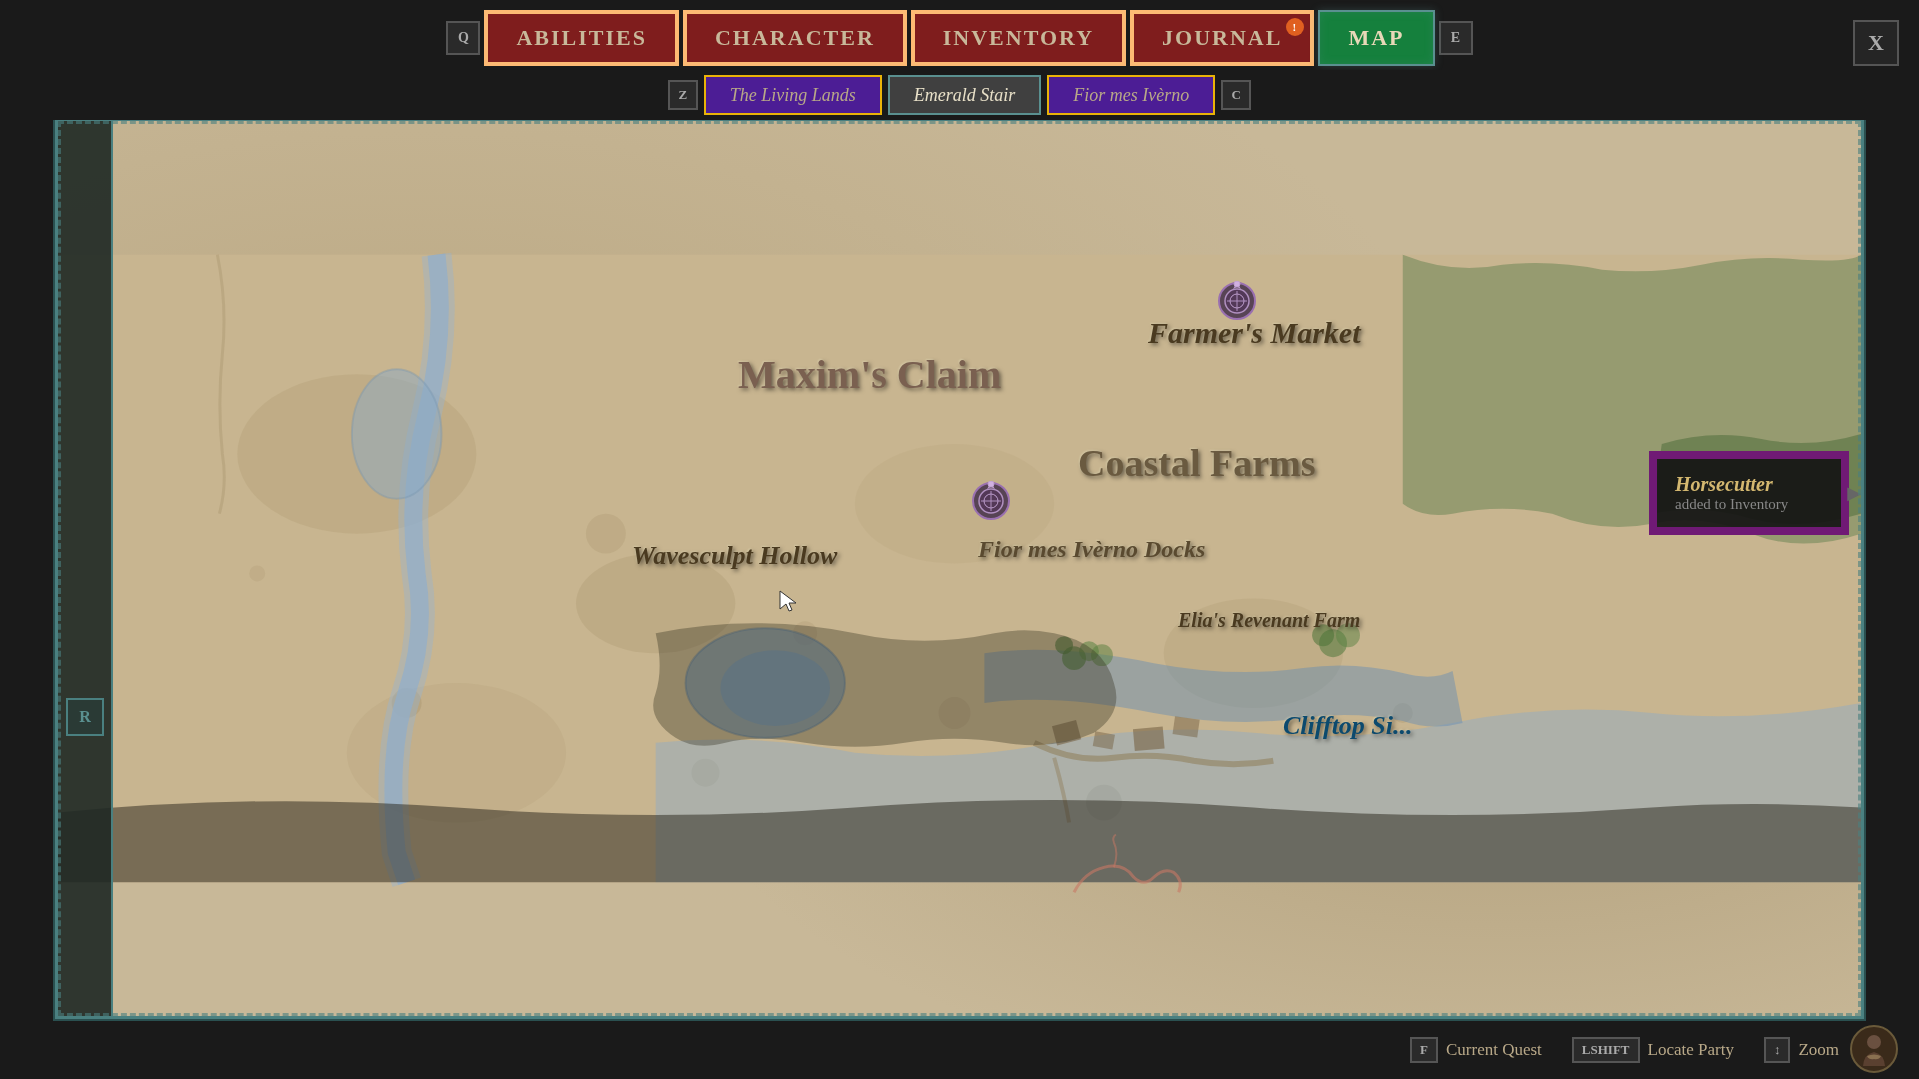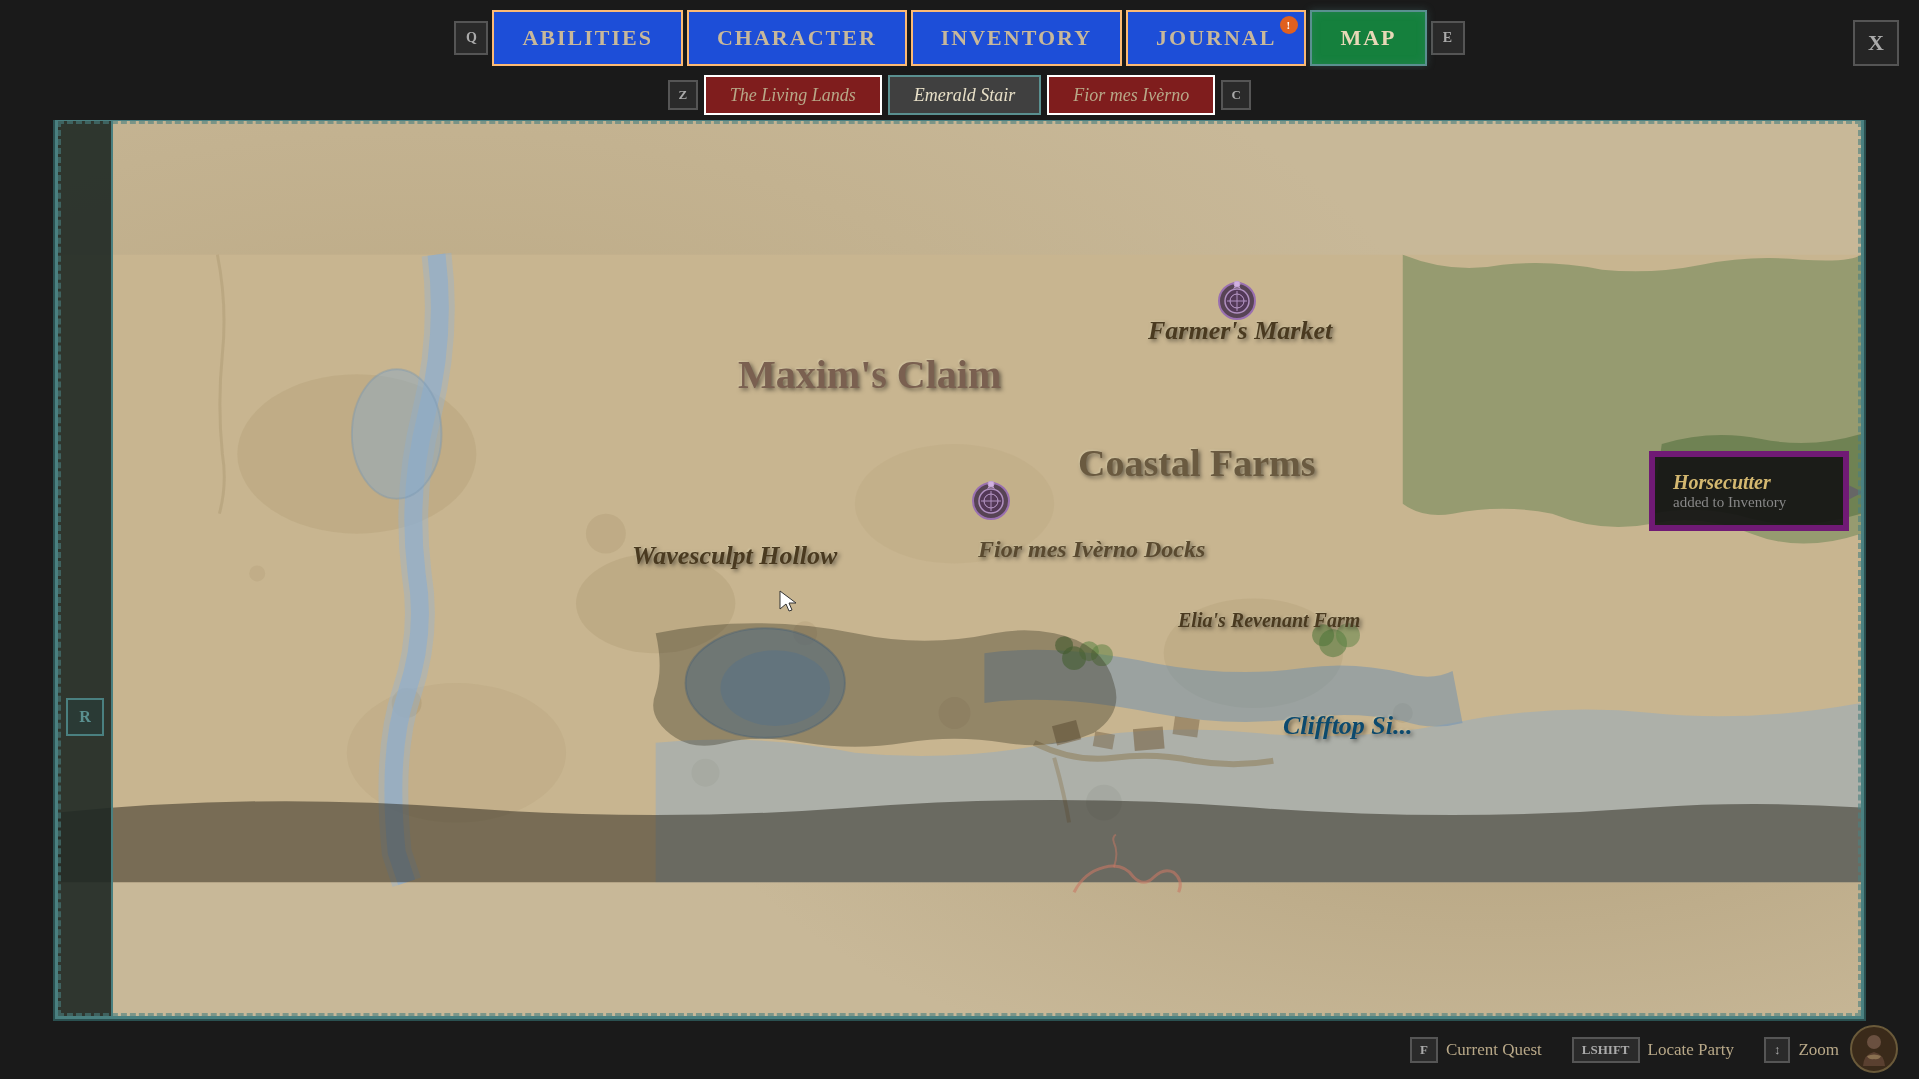--- a/index.html
+++ b/index.html
@@ -37,22 +37,22 @@
       display: flex;
       align-items: center;
       justify-content: center;
       font-size: 14px;
       font-weight: bold;
     }
 
     .nav-tab {
       height: 56px;
       padding: 0 28px;
-      background: #1d4ed8;
-      border: 2px solid #fdba74;
+      background: #7f1d1d;
+      border: 4px solid #fdba74;
       color: #c8b89a;
       font-size: 22px;
       font-weight: bold;
       letter-spacing: 2px;
       display: flex;
       align-items: center;
       justify-content: center;
       cursor: pointer;
       text-transform: uppercase;
       position: relative;
@@ -122,22 +122,22 @@
       display: flex;
       align-items: center;
       justify-content: center;
       font-size: 13px;
       font-weight: bold;
     }
 
     .sub-tab {
       height: 40px;
       padding: 0 24px;
-      background: #7f1d1d;
-      border: 2px solid #ffffff;
+      background: #4c1d95;
+      border: 2px solid #eab308;
       color: #b8a888;
       font-size: 18px;
       display: flex;
       align-items: center;
       justify-content: center;
       cursor: pointer;
       font-style: italic;
     }
 
     .sub-tab.active {
@@ -247,21 +247,21 @@
       position: absolute;
       z-index: 25;
     }
 
     
     .notification-popup {
       position: absolute;
       right: 50px;
       top: 350px;
       background: rgba(20,20,20,0.92);
-      border: 6px solid #701a75;
+      border: 8px solid #701a75;
       padding: 14px 18px;
       z-index: 50;
       min-width: 200px;
     }
 
     .notification-popup::after {
       content: '▶';
       position: absolute;
       right: -20px;
       top: 50%;
@@ -441,21 +441,21 @@
     </svg>
 
     <div class="map-sidebar">
       <div class="sidebar-btn">R</div>
     </div>
 
     <div class="map-label region" style="left: 680px; top: 230px; font-size: 40px; color: #7a6050;">Maxim's Claim</div>
 
     <div class="map-label region" style="left: 1020px; top: 320px; font-size: 38px; color: #6a5a40;">Coastal Farms</div>
 
-    <div class="map-label settlement" style="left: 1090px; top: 195px; font-size: 26px; color: #4a3a20;">Farmer's Market</div>
+    <div class="map-label settlement" style="left: 1090px; top: 195px; font-size: 30px; color: #4a3a20;">Farmer's Market</div>
 
     <div class="map-label settlement" style="left: 574px; top: 420px; font-size: 26px; color: #4a3a20;">Wavesculpt Hollow</div>
 
     <div class="map-label settlement" style="left: 920px; top: 415px; font-size: 24px; color: #5a4a30; font-style: italic;">Fior mes Ivèrno Docks</div>
 
     <div class="map-label settlement" style="left: 1120px; top: 488px; font-size: 20px; color: #4a3a20;">Elia's Revenant Farm</div>
 
     <div class="map-label settlement" style="left: 1225px; top: 590px; font-size: 26px; color: #0c4a6e;">Clifftop Si...</div>
 
     <div class="map-marker" style="left: 1158px; top: 160px;">

